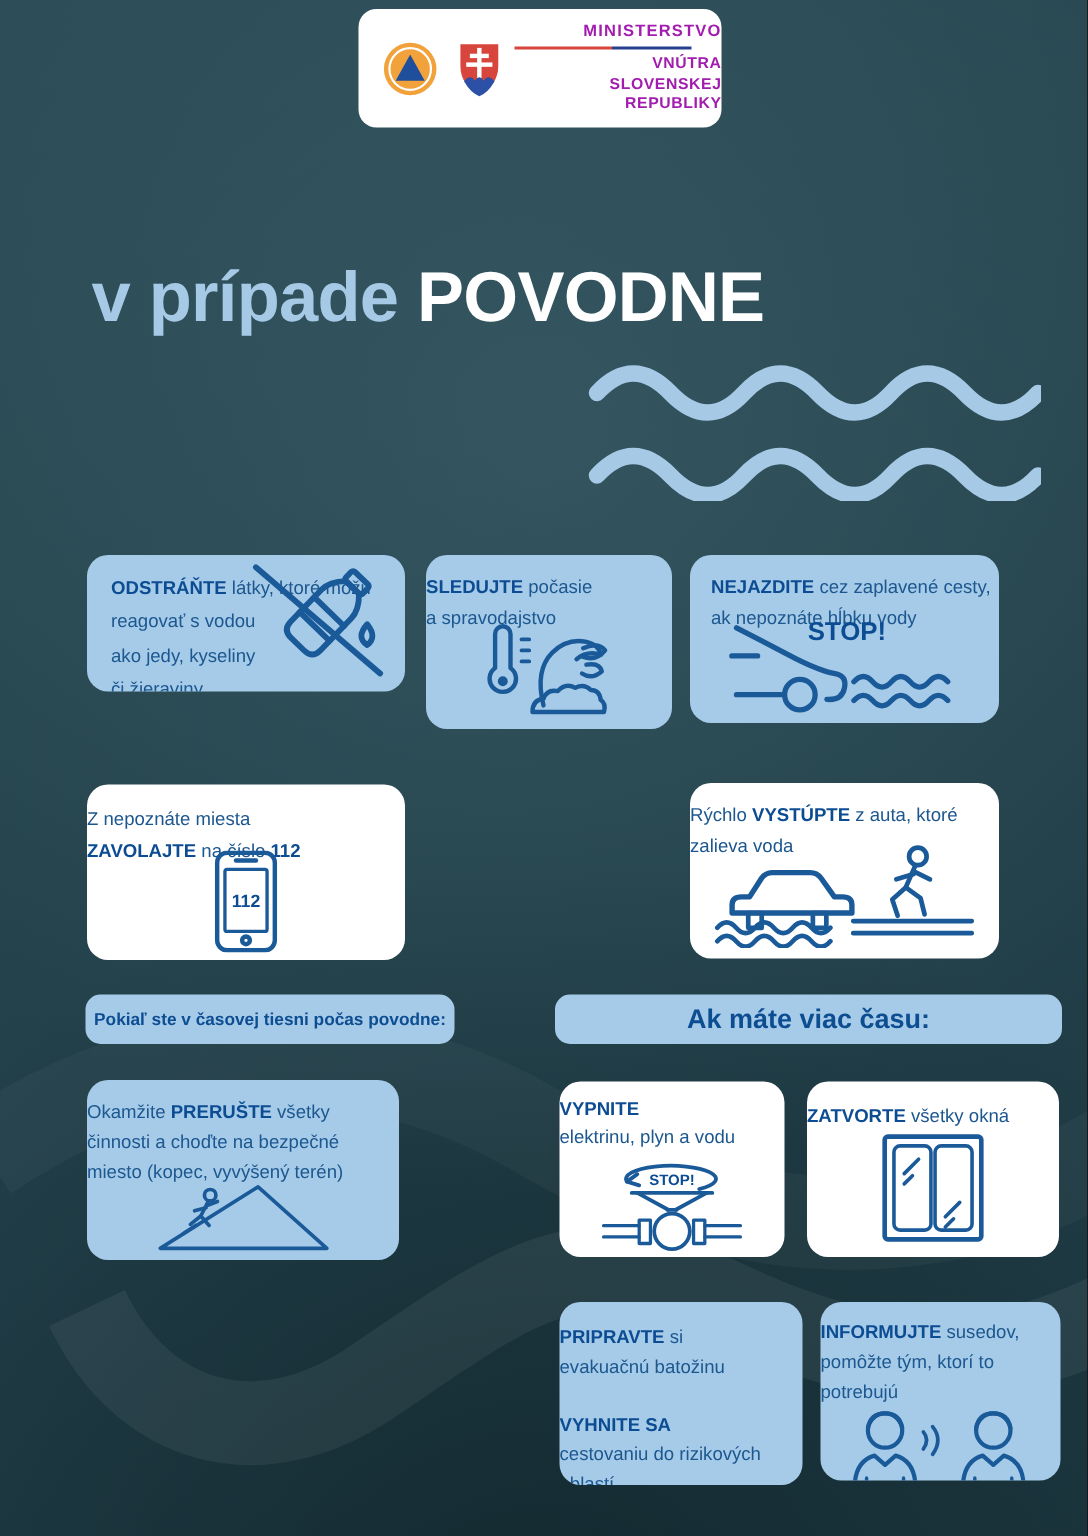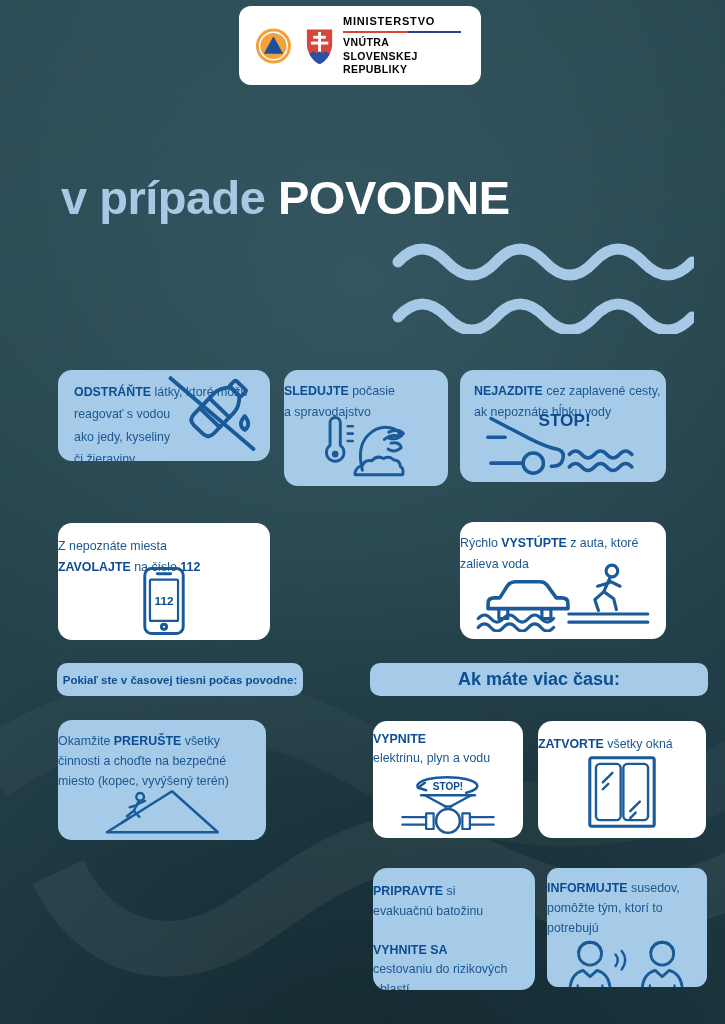--- a/index.html
+++ b/index.html
@@ -11,21 +11,21 @@
       radial-gradient(140% 100% at 50% 110%, rgba(10,25,30,.55), rgba(0,0,0,0) 55%),
       linear-gradient(160deg,#2b4b55 0%, #24424c 48%, #1d3942 100%);
   }
   .bg-deco{position:absolute;left:0;top:0;width:725px;height:1024px;}
   
   .header-card{
     position:absolute;left:239px;top:6px;width:242px;height:79px;background:#fff;
     border-radius:12px;display:flex;align-items:center;padding-left:16px;box-sizing:border-box;gap:13px;
   }
   .ministry-block{display:flex;align-items:center;gap:9px;}
-  .ministry-text{color:#000000;line-height:1.25;}
+  .ministry-text{color:#a21caf;line-height:1.25;text-align:right;}
   .m1{font-size:11px;font-weight:bold;letter-spacing:.8px;}
   .tricolor{width:118px;height:2.5px;margin:2px 0 3px 0;background:linear-gradient(to right,#d8453c 0 55%,#26418f 55% 100%);}
   .m2,.m3{font-size:10.5px;font-weight:bold;letter-spacing:.4px;}
   
   .title{position:absolute;left:61px;top:112px;margin:0;font-size:47px;font-weight:800;
     letter-spacing:-.5px;line-height:1.22;color:#a6c9e6;}
   .title .white{color:#ffffff;}
   
   .title-waves{position:absolute;left:392px;top:238px;}
   
@@ -227,21 +227,21 @@
 
   <div class="card blue" style="left:373px;top:868px;width:162px;height:122px;">
     <p class="txt tcenter" style="top:14px;line-height:1.58;"><b>PRIPRAVTE</b><span> si
 evakuačnú batožinu
 
 </span><b>VYHNITE SA</b><span>
 cestovaniu do rizikových
 oblastí</span></p>
   </div>
 
-  <div class="card blue" style="left:547px;top:868px;width:160px;height:119px;border-radius:11px;">
+  <div class="card blue" style="left:547px;top:868px;width:160px;height:119px;">
     <p class="txt tcenter" style="line-height:1.6;"><b>INFORMUJTE</b><span> susedov,
 pomôžte tým, ktorí to
 potrebujú</span></p>
     <svg class="icon" style="left:50%;transform:translateX(-50%);bottom:-3px;" width="132" height="55" viewBox="0 0 150 62">
       <g stroke="#1a5a99" stroke-width="3.2" fill="none" stroke-linecap="round" stroke-linejoin="round">
         <g>
           <circle cx="33" cy="21" r="13"></circle>
           <path d="M20,19 q2,-11 13,-11 q11,0 13,11"></path>
           <path d="M10,62 q1,-18 15,-22 l8,7 l8,-7 q14,4 15,22"></path>
           <path d="M19,57 v5 M47,57 v5" stroke-width="2.6"></path>

